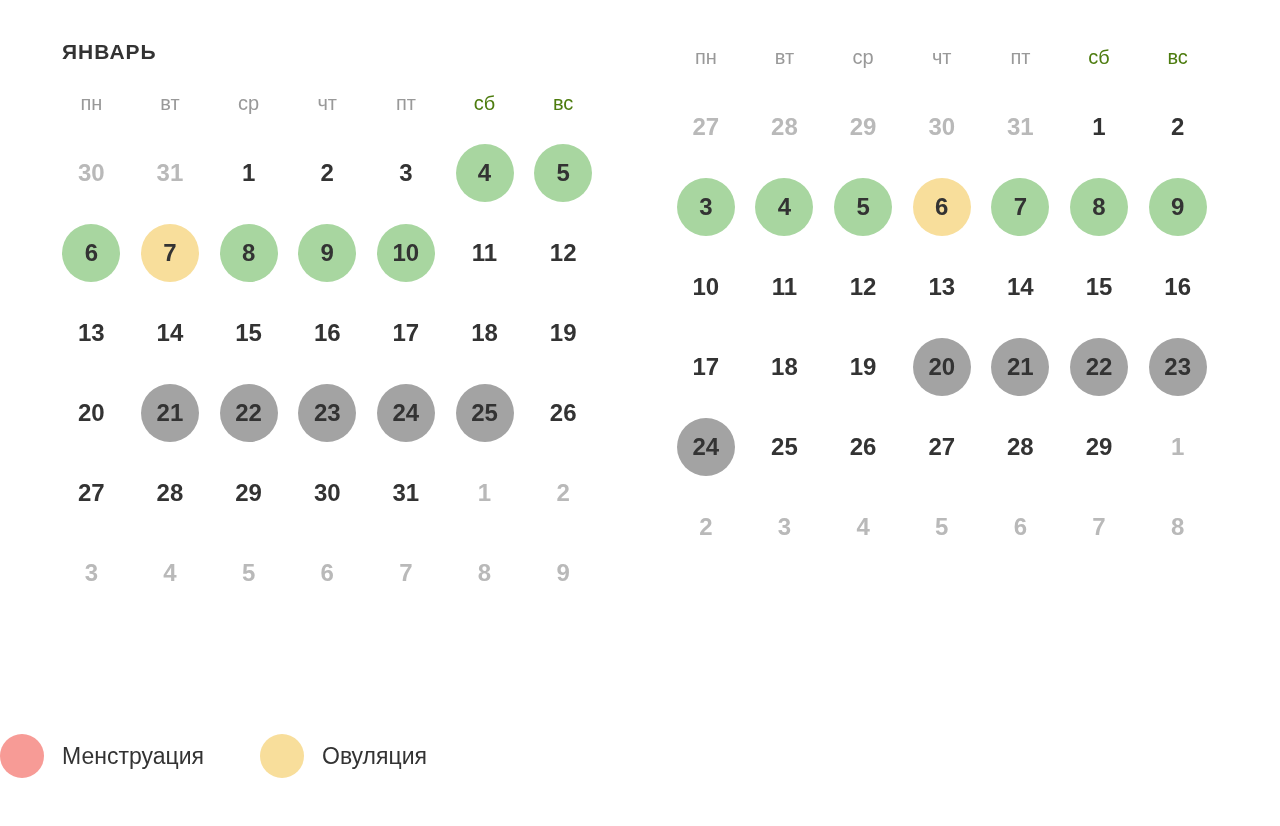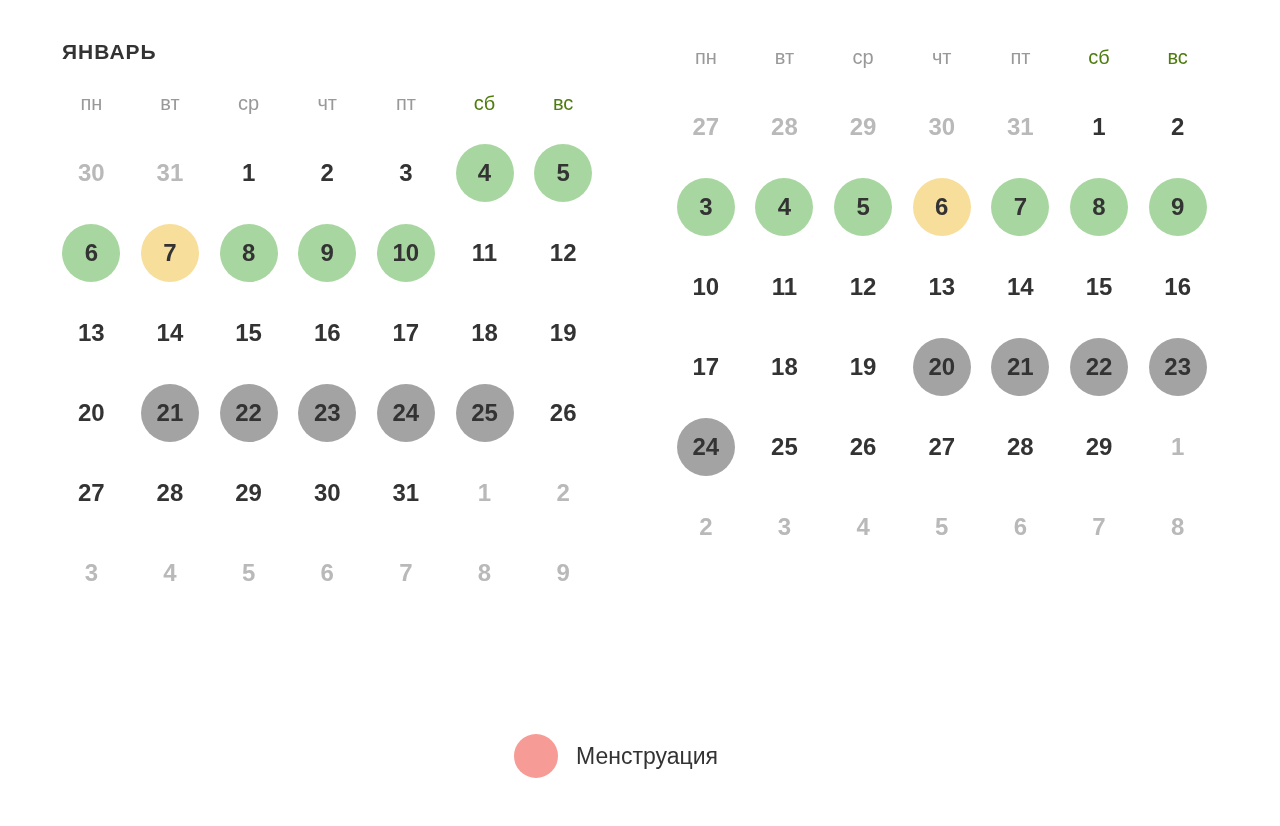--- a/index.html
+++ b/index.html
@@ -79,23 +79,22 @@
     background: #a8d6a0;
   }
   .legend {
     position: absolute;
     left: 0;
     bottom: 0;
     width: 1280px;
     height: 140px;
     display: flex;
     align-items: center;
-    padding-left: 8px;
+    padding-left: 0;
     box-sizing: border-box;
-    justify-content: center;
   }
   .legend-item {
     display: flex;
     align-items: center;
     margin-right: 56px;
   }
   .legend-item:first-child {
     margin-left: 0;
   }
   .legend-dot {
@@ -418,13 +417,17 @@
         </div>
       </div>
   </div>
 </div>
 
 <div class="legend">
     <div class="legend-item" style="margin-left: 0px;">
       <span class="legend-dot" style="background: rgb(247, 155, 150);"></span>
       <span class="legend-label">Менструация</span>
     </div>
+    <div class="legend-item">
+      <span class="legend-dot" style="background: rgb(248, 222, 155);"></span>
+      <span class="legend-label">Овуляция</span>
+    </div>
   </div>
 
 </body></html>

